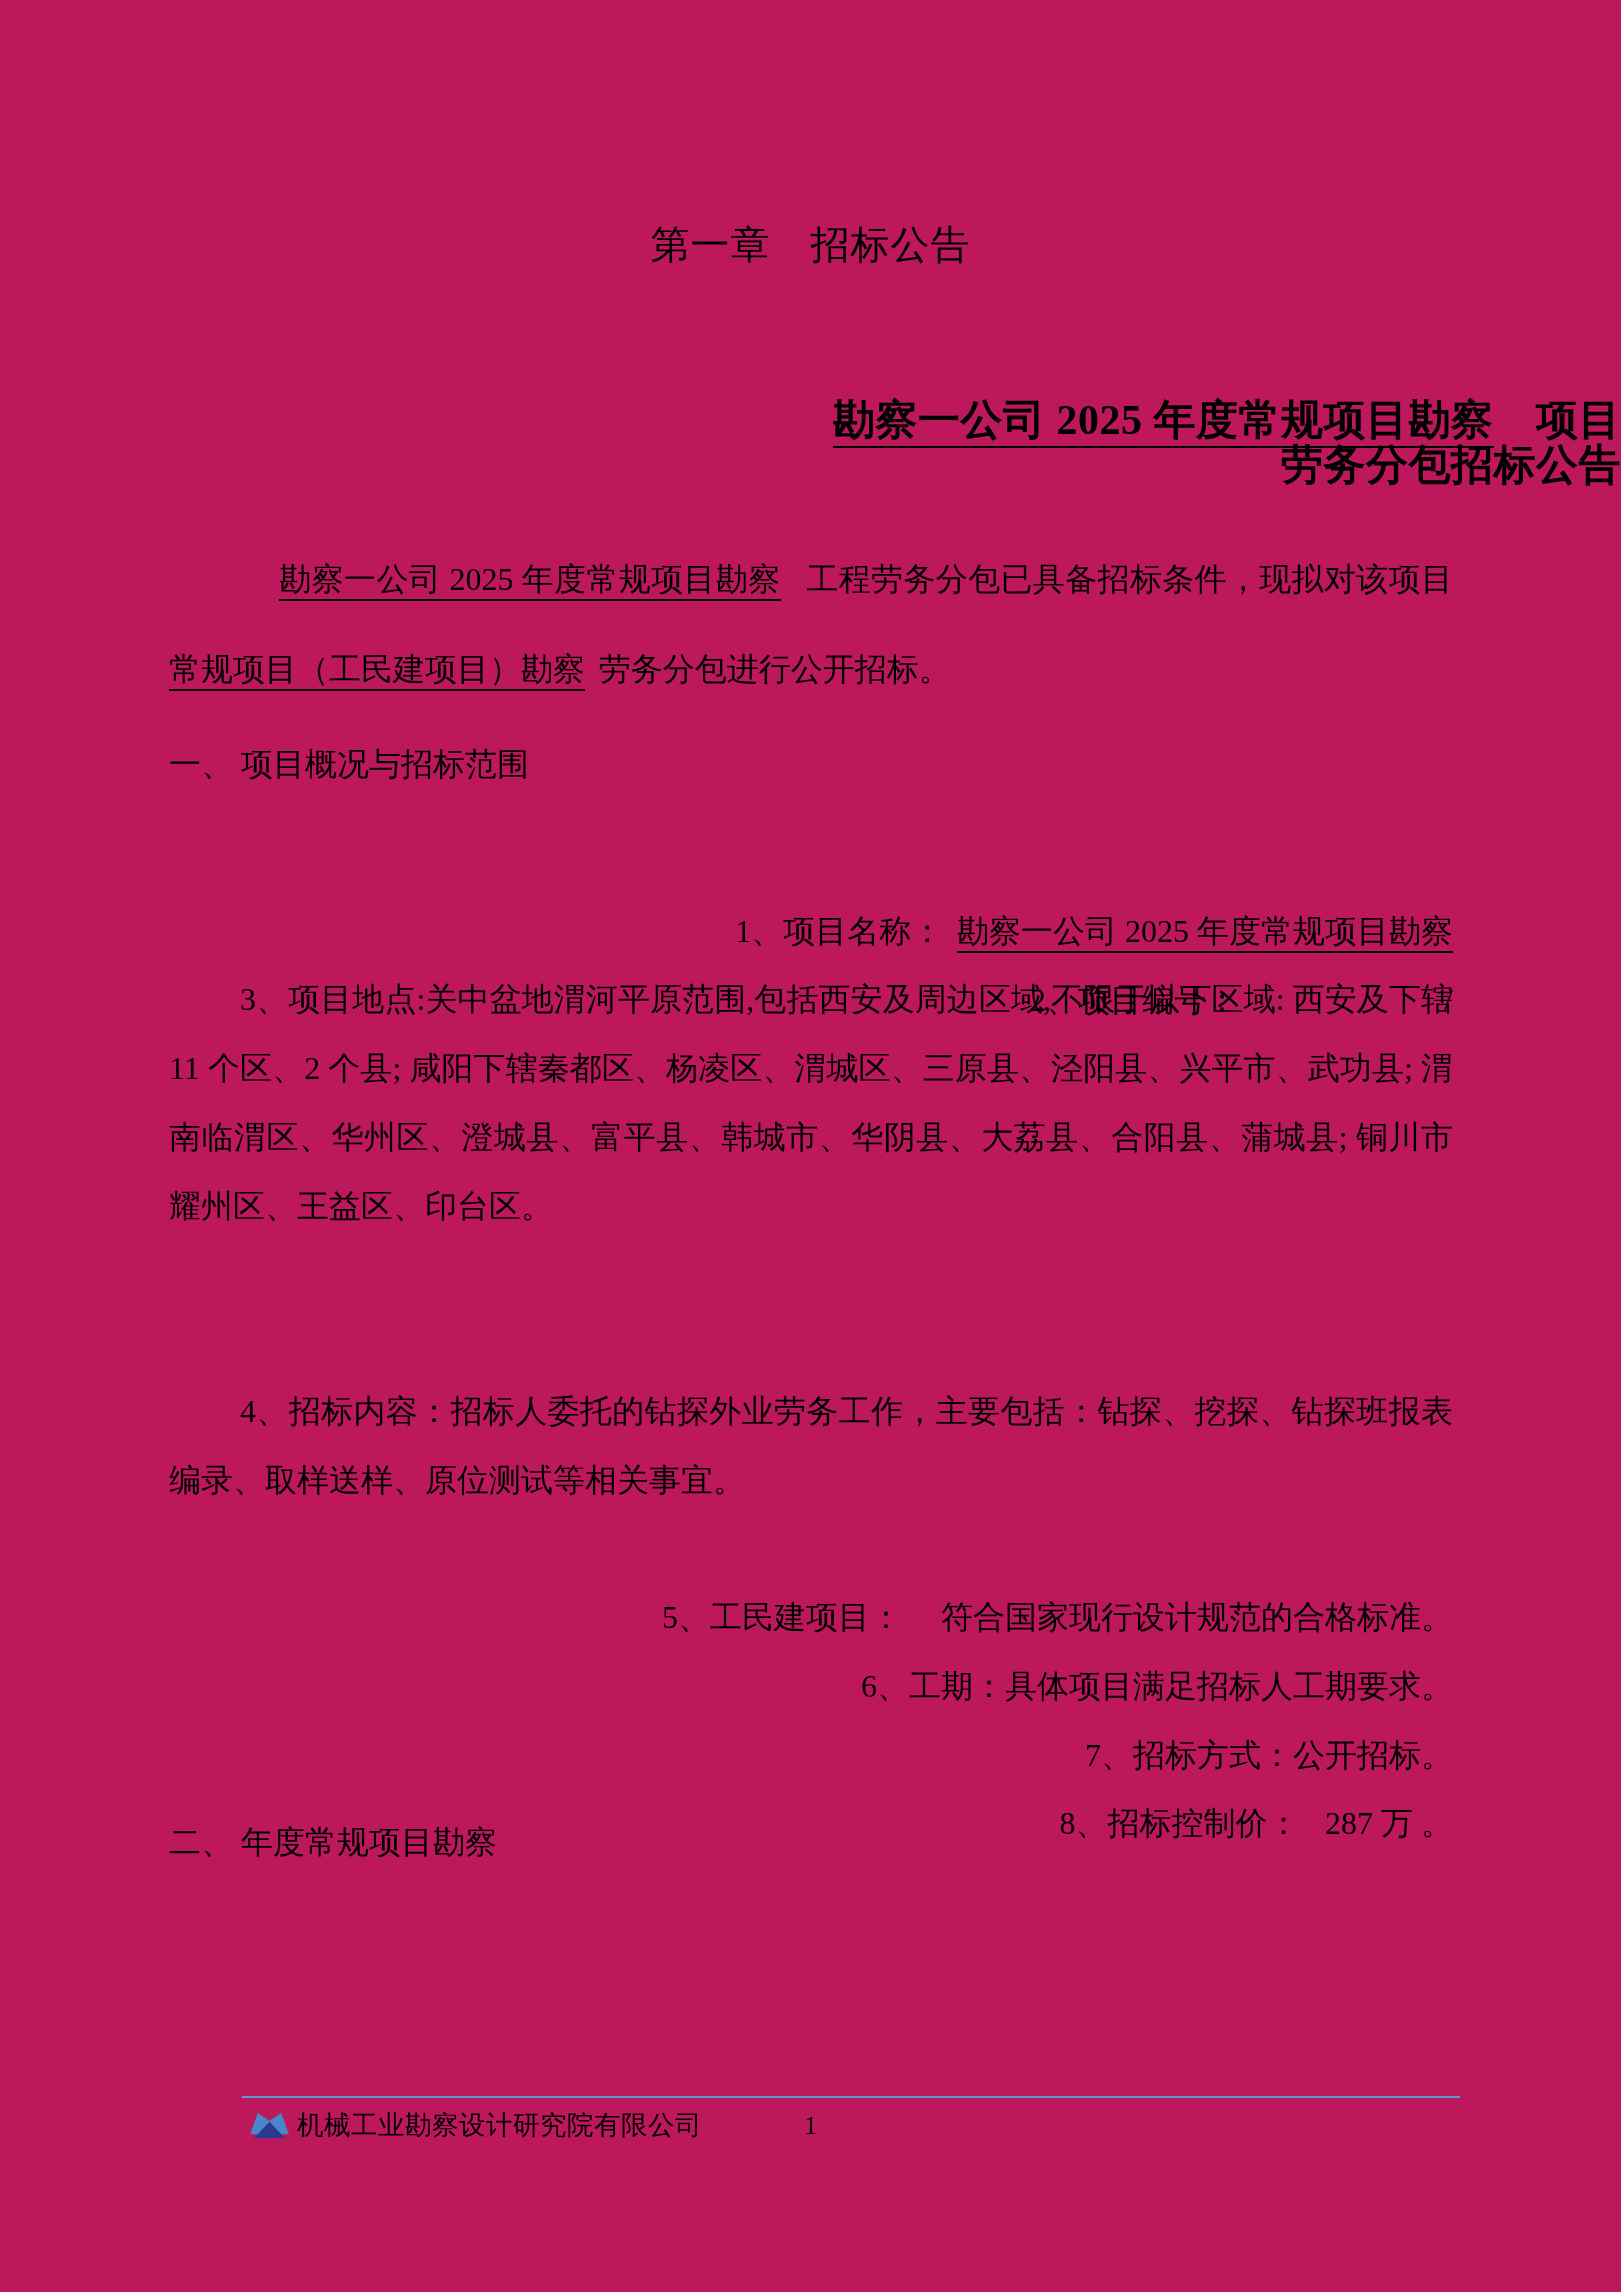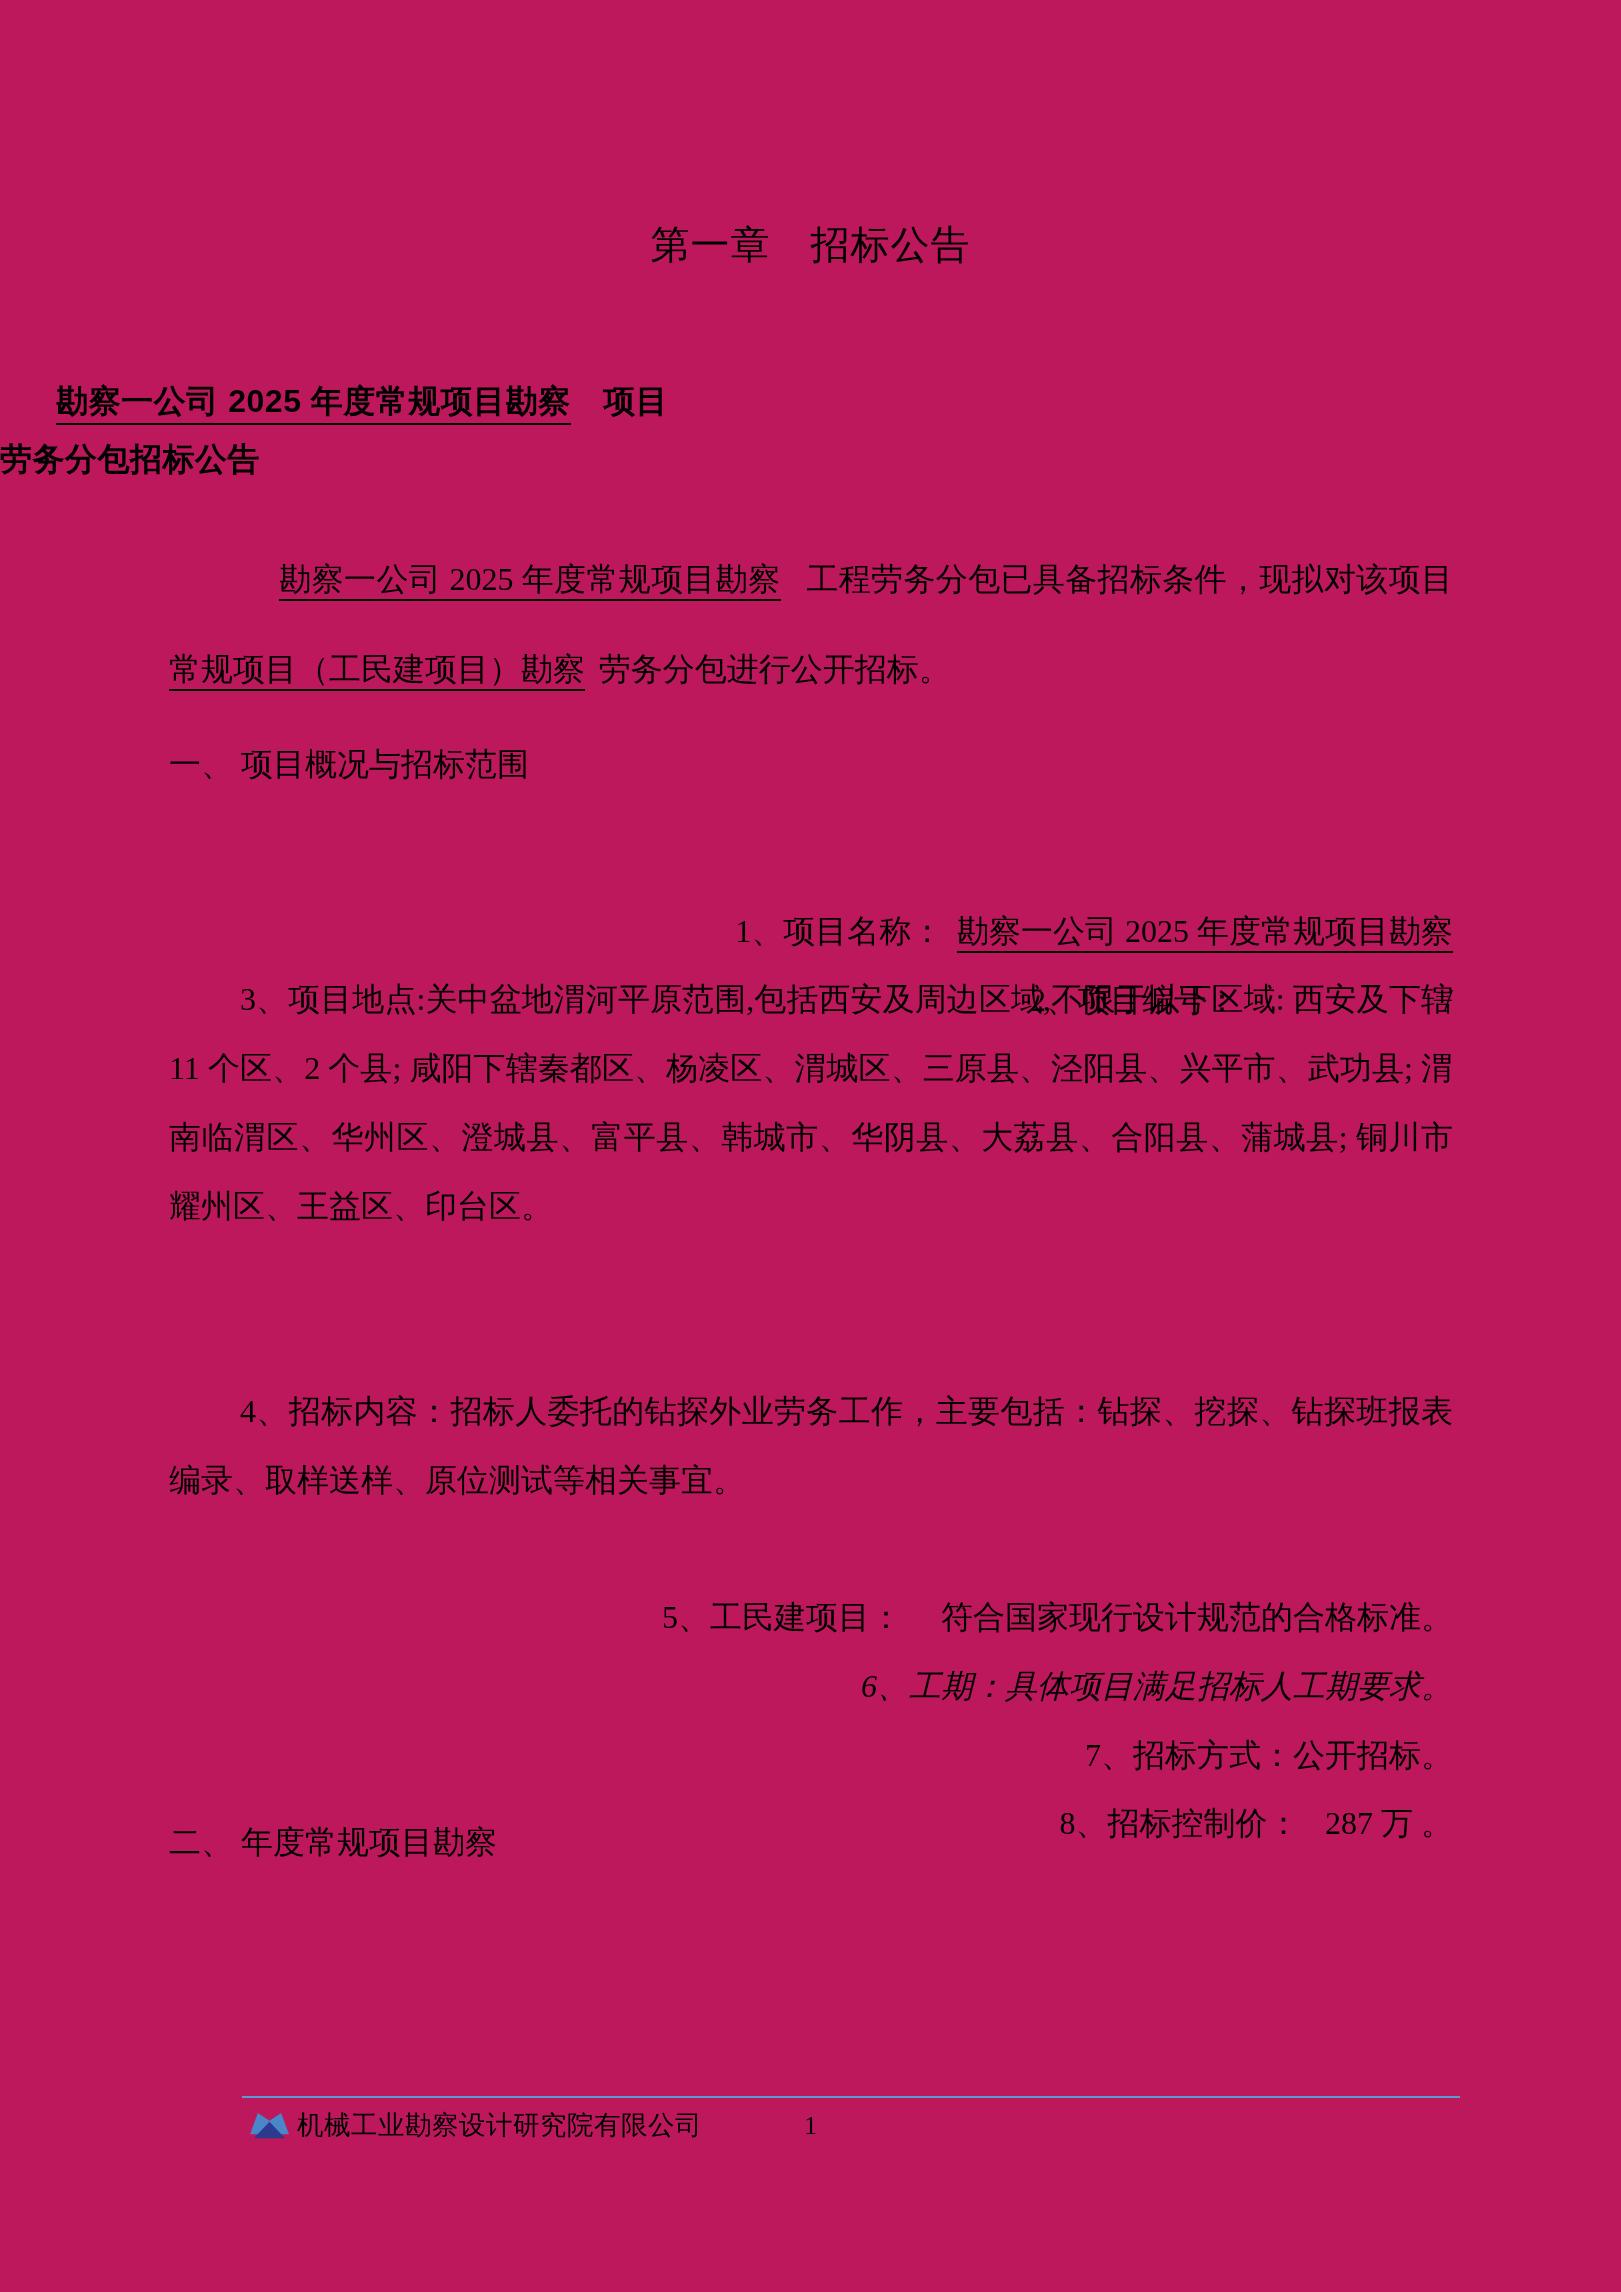--- a/index.html
+++ b/index.html
@@ -39,24 +39,24 @@
     line-height: 1.2;
     letter-spacing: 1px;
     white-space: pre;
   }
 
   
   .doc-heading {
     position: absolute;
     left: 0;
     width: 1621px;
-    text-align: left;
-    font-family: Liberation Sans, sans-serif;
+    text-align: right;
+    font-family: Liberation Serif, serif;
     font-weight: bold;
-    font-size: 32px;
+    font-size: 42px;
     line-height: 1.25;
     letter-spacing: 0.5px;
     white-space: pre;
   }
   .doc-heading.h-line1 { top: 341px; }
   .doc-heading.h-line2 { top: 439px; }
   .u-thick {
     border-bottom: 2.9px solid #000;
     padding-bottom: 3.9px;
   }
@@ -193,21 +193,21 @@
     </div>
 
     <div class="list-para" style="top: 1377px;">
       <span>4、</span><span>招标内容：</span><span>招标人委托的钻探外业劳务工作，主要包括：钻探、挖探、钻探班报表编录、取样送样、原位测试等相关事宜。</span>
     </div>
 
     <div class="list-item" style="top: 1514px;">
       <span>5、</span><span>工民建项目：</span><span class="sp-wide"></span><span>符合国家现行设计规范的合格标准。</span>
     </div>
 
-    <div class="list-item" style="top: 1583px; font-style: italic;">
+    <div class="list-item" style="top: 1583px;">
       <span>6、</span><span>工期：</span><span>具体项目满足招标人工期要求。</span>
     </div>
 
     <div class="list-item" style="top: 1652px;">
       <span>7、</span><span>招标方式：</span><span>公开招标。</span>
     </div>
 
     <div class="list-item" style="top: 1720px;">
       <span>8、</span><span>招标控制价：</span><span class="sp-mid"></span><span>287 万 。</span>
     </div>

